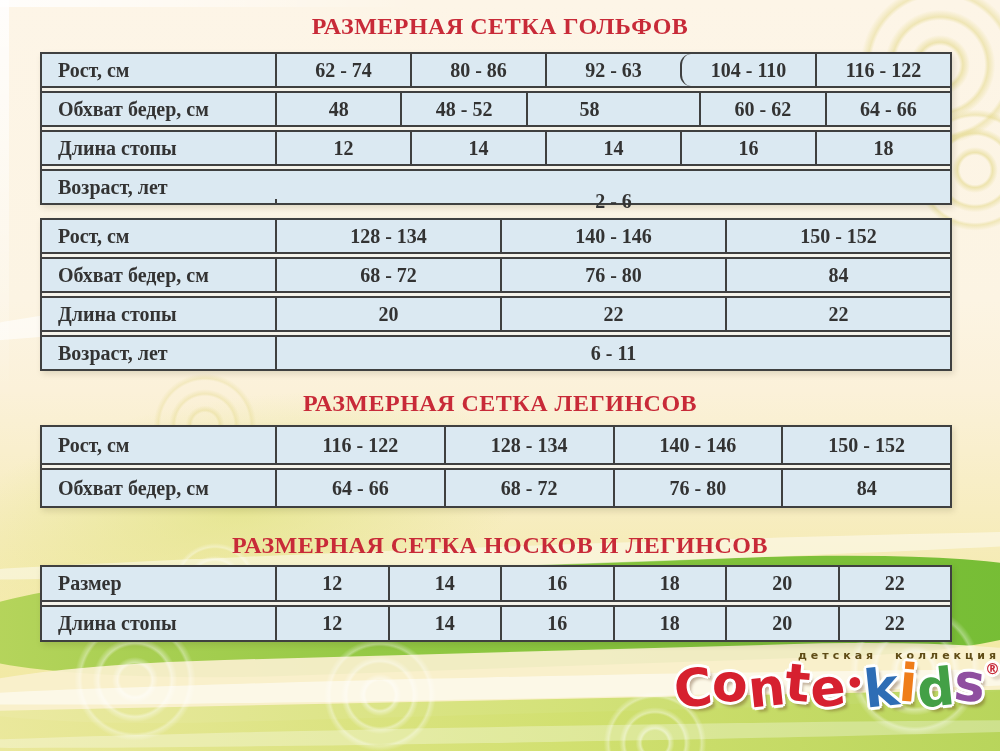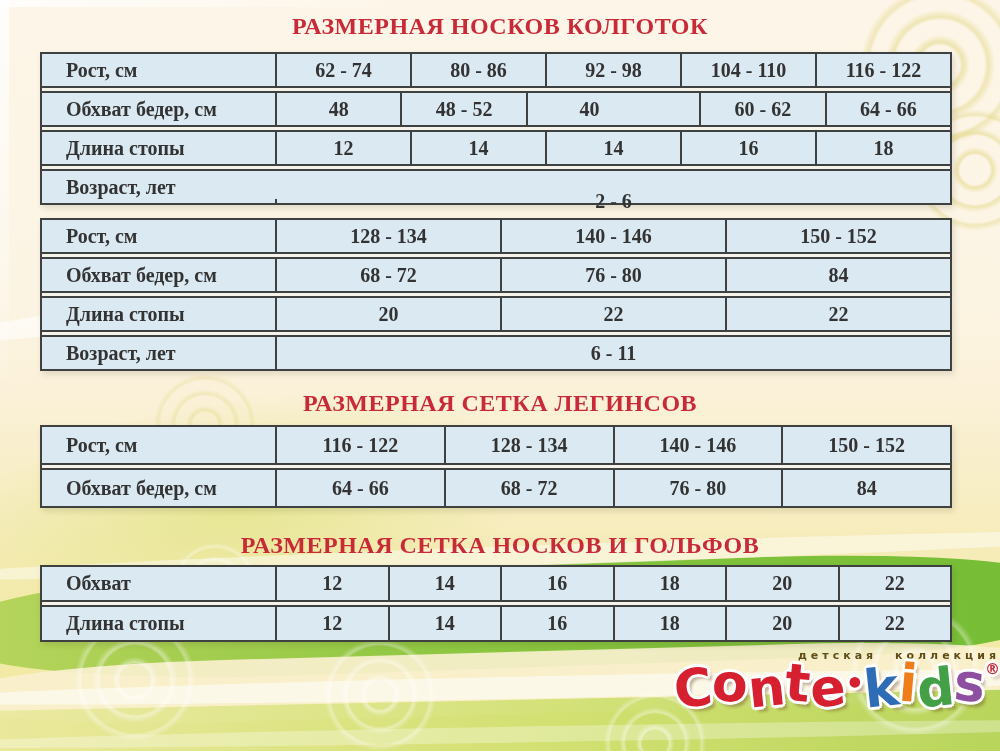--- a/index.html
+++ b/index.html
@@ -69,21 +69,21 @@
     background:#f5f3ea;box-shadow:2px 3px 6px rgba(70,60,30,0.15);z-index:2;}
   .pos-t1{top:52px;}
   .pos-t2{top:218px;}
   .pos-t3{top:425px;}
   .pos-t4{top:565px;}
   .t-row{display:flex;box-sizing:border-box;background:var(--cellbg);
     border-top:2px solid var(--bd);border-bottom:2px solid var(--bd);}
   .h36 .t-row{height:36px;}
   .h40 .t-row{height:40px;}
   .h37 .t-row{height:37px;}
-  .t-label{width:233px;box-sizing:border-box;padding-left:24px;
+  .t-label{width:233px;box-sizing:border-box;padding-left:16px;
     display:flex;align-items:center;font-size:20px;font-weight:700;color:#333;}
   .t-cell{flex:1 1 0;box-sizing:border-box;border-left:2px solid var(--bd);
     display:flex;align-items:center;justify-content:center;
     font-size:20px;font-weight:700;color:#333;}
 
   
   .logo{position:absolute;top:649px;left:0;width:100%;text-align:right;z-index:3;}
   .logo-tagline{font-family:"DejaVu Sans",sans-serif;font-size:11px;font-weight:700;
     letter-spacing:4px;word-spacing:10px;color:#5f4c16;margin-bottom:0px;}
   .brand{font-family:"DejaVu Sans",sans-serif;font-size:52px;font-weight:900;line-height:0.95;}
@@ -114,35 +114,35 @@
   <div class="deco edge-top"></div>
   <div class="deco rings rings-1"></div>
   <div class="deco rings rings-2"></div>
   <div class="deco rings rings-3"></div>
   <div class="deco rings rings-4"></div>
   <div class="deco rings rings-5"></div>
   <div class="deco flower flower-1"></div>
   <div class="deco flower flower-2"></div>
   <div class="deco flower flower-3"></div>
 
-  <div class="sec-title pos-title-1">РАЗМЕРНАЯ НОСКОВ КОЛГОТОК</div>
+  <div class="sec-title pos-title-1">РАЗМЕРНАЯ СЕТКА ГОЛЬФОВ</div>
   <div class="s-table h36 pos-t1">
       <div class="t-row">
         <div class="t-label">Рост, см</div>
         <div class="t-cell" style="flex-grow: 1;">62 - 74</div>
         <div class="t-cell" style="flex-grow: 1;">80 - 86</div>
-        <div class="t-cell" style="flex-grow: 1;">92 - 98</div>
-        <div class="t-cell" style="flex-grow: 1;">104 - 110</div>
+        <div class="t-cell" style="flex-grow: 1;">92 - 63</div>
+        <div class="t-cell" style="flex-grow: 1; border-radius: 11px;">104 - 110</div>
         <div class="t-cell" style="flex-grow: 1;">116 - 122</div>
       </div>
       <div class="t-row">
         <div class="t-label">Обхват бедер, см</div>
         <div class="t-cell" style="flex-grow: 1;">48</div>
         <div class="t-cell" style="flex-grow: 1;">48 - 52</div>
-        <div class="t-cell" style="flex-grow: 1;">40</div>
+        <div class="t-cell" style="flex-grow: 1;">58</div>
         <div class="t-cell" style="flex-grow: 1; margin-left: 48px;">60 - 62</div>
         <div class="t-cell" style="flex-grow: 1;">64 - 66</div>
       </div>
       <div class="t-row">
         <div class="t-label">Длина стопы</div>
         <div class="t-cell" style="flex-grow: 1;">12</div>
         <div class="t-cell" style="flex-grow: 1;">14</div>
         <div class="t-cell" style="flex-grow: 1;">14</div>
         <div class="t-cell" style="flex-grow: 1;">16</div>
         <div class="t-cell" style="flex-grow: 1;">18</div>
@@ -188,24 +188,24 @@
       </div>
       <div class="t-row">
         <div class="t-label">Обхват бедер, см</div>
         <div class="t-cell" style="flex-grow: 1;">64 - 66</div>
         <div class="t-cell" style="flex-grow: 1;">68 - 72</div>
         <div class="t-cell" style="flex-grow: 1;">76 - 80</div>
         <div class="t-cell" style="flex-grow: 1;">84</div>
       </div>
     </div>
 
-  <div class="sec-title pos-title-3">РАЗМЕРНАЯ СЕТКА НОСКОВ И ГОЛЬФОВ</div>
+  <div class="sec-title pos-title-3">РАЗМЕРНАЯ СЕТКА НОСКОВ И ЛЕГИНСОВ</div>
   <div class="s-table h37 pos-t4">
       <div class="t-row">
-        <div class="t-label">Обхват</div>
+        <div class="t-label">Размер</div>
         <div class="t-cell" style="flex-grow: 1;">12</div>
         <div class="t-cell" style="flex-grow: 1;">14</div>
         <div class="t-cell" style="flex-grow: 1;">16</div>
         <div class="t-cell" style="flex-grow: 1;">18</div>
         <div class="t-cell" style="flex-grow: 1;">20</div>
         <div class="t-cell" style="flex-grow: 1;">22</div>
       </div>
       <div class="t-row">
         <div class="t-label">Длина стопы</div>
         <div class="t-cell" style="flex-grow: 1;">12</div>

